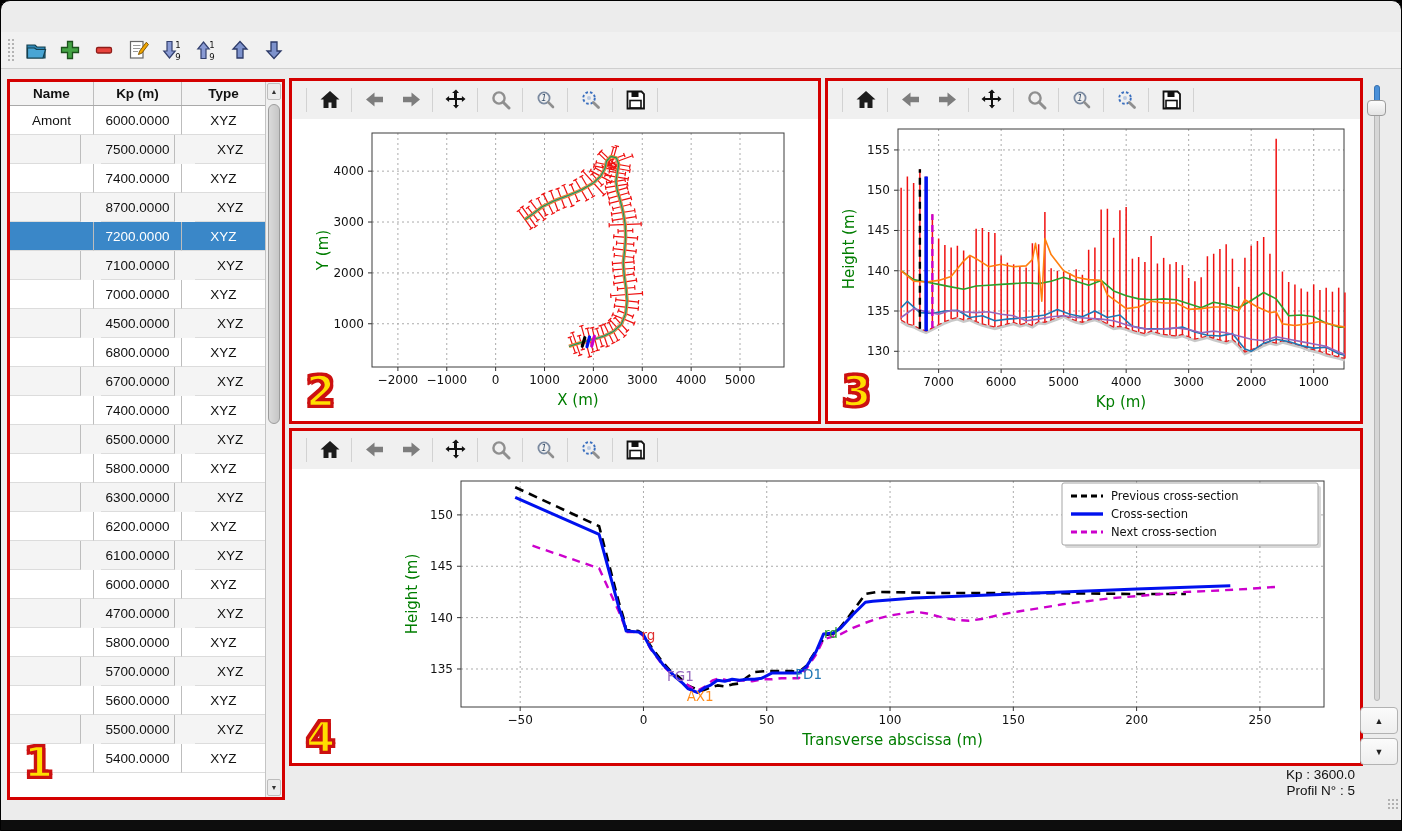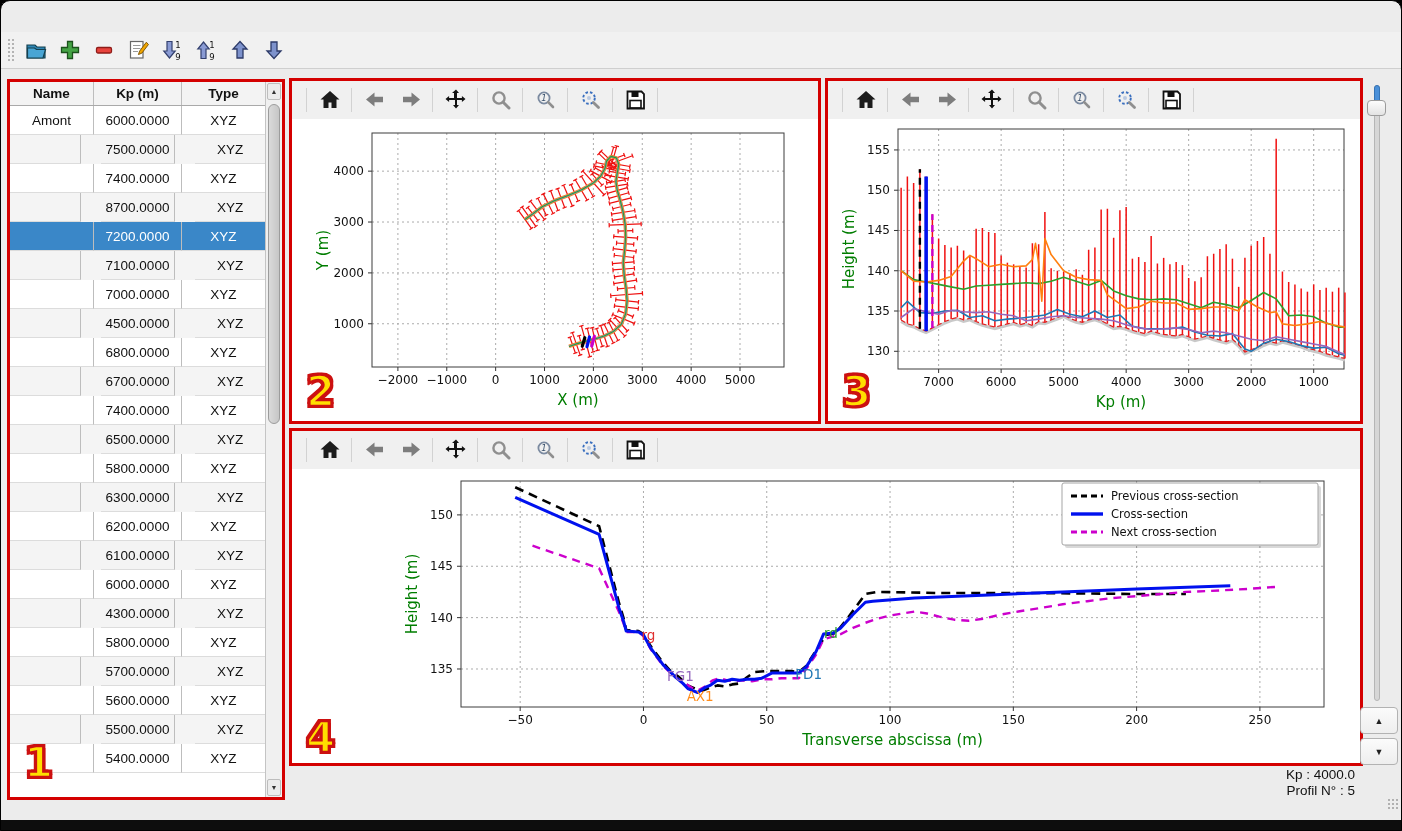--- a/index.html
+++ b/index.html
@@ -196,21 +196,21 @@
             <div class="c c1">6100.0000</div>
             <div class="c c2">XYZ</div>
           </div>
           <div class="row">
             <div class="c c0"></div>
             <div class="c c1">6000.0000</div>
             <div class="c c2">XYZ</div>
           </div>
           <div class="row alt">
             <div class="c c0"></div>
-            <div class="c c1">4300.0000</div>
+            <div class="c c1">4700.0000</div>
             <div class="c c2">XYZ</div>
           </div>
           <div class="row">
             <div class="c c0"></div>
             <div class="c c1">5800.0000</div>
             <div class="c c2">XYZ</div>
           </div>
           <div class="row alt">
             <div class="c c0"></div>
             <div class="c c1">5700.0000</div>
@@ -820,20 +820,20 @@
       <div class="panel-num" style="left:14px;top:286px;">4</div>
     </div>
 
     <div class="slider-track"></div>
     <div class="slider-fill"></div>
     <div class="slider-handle"></div>
     <button class="spin-btn" id="spinUp">▲</button>
     <button class="spin-btn" id="spinDn">▼</button>
 
     <div class="status">
-      <div>Kp : 4000.0</div>
+      <div>Kp : 3600.0</div>
       <div>Profil N° : 5</div>
     </div>
     <div class="resize-grip"></div>
   </div>
 
   <div class="bottom-strip"></div>
 </div>
 
 </body></html>

